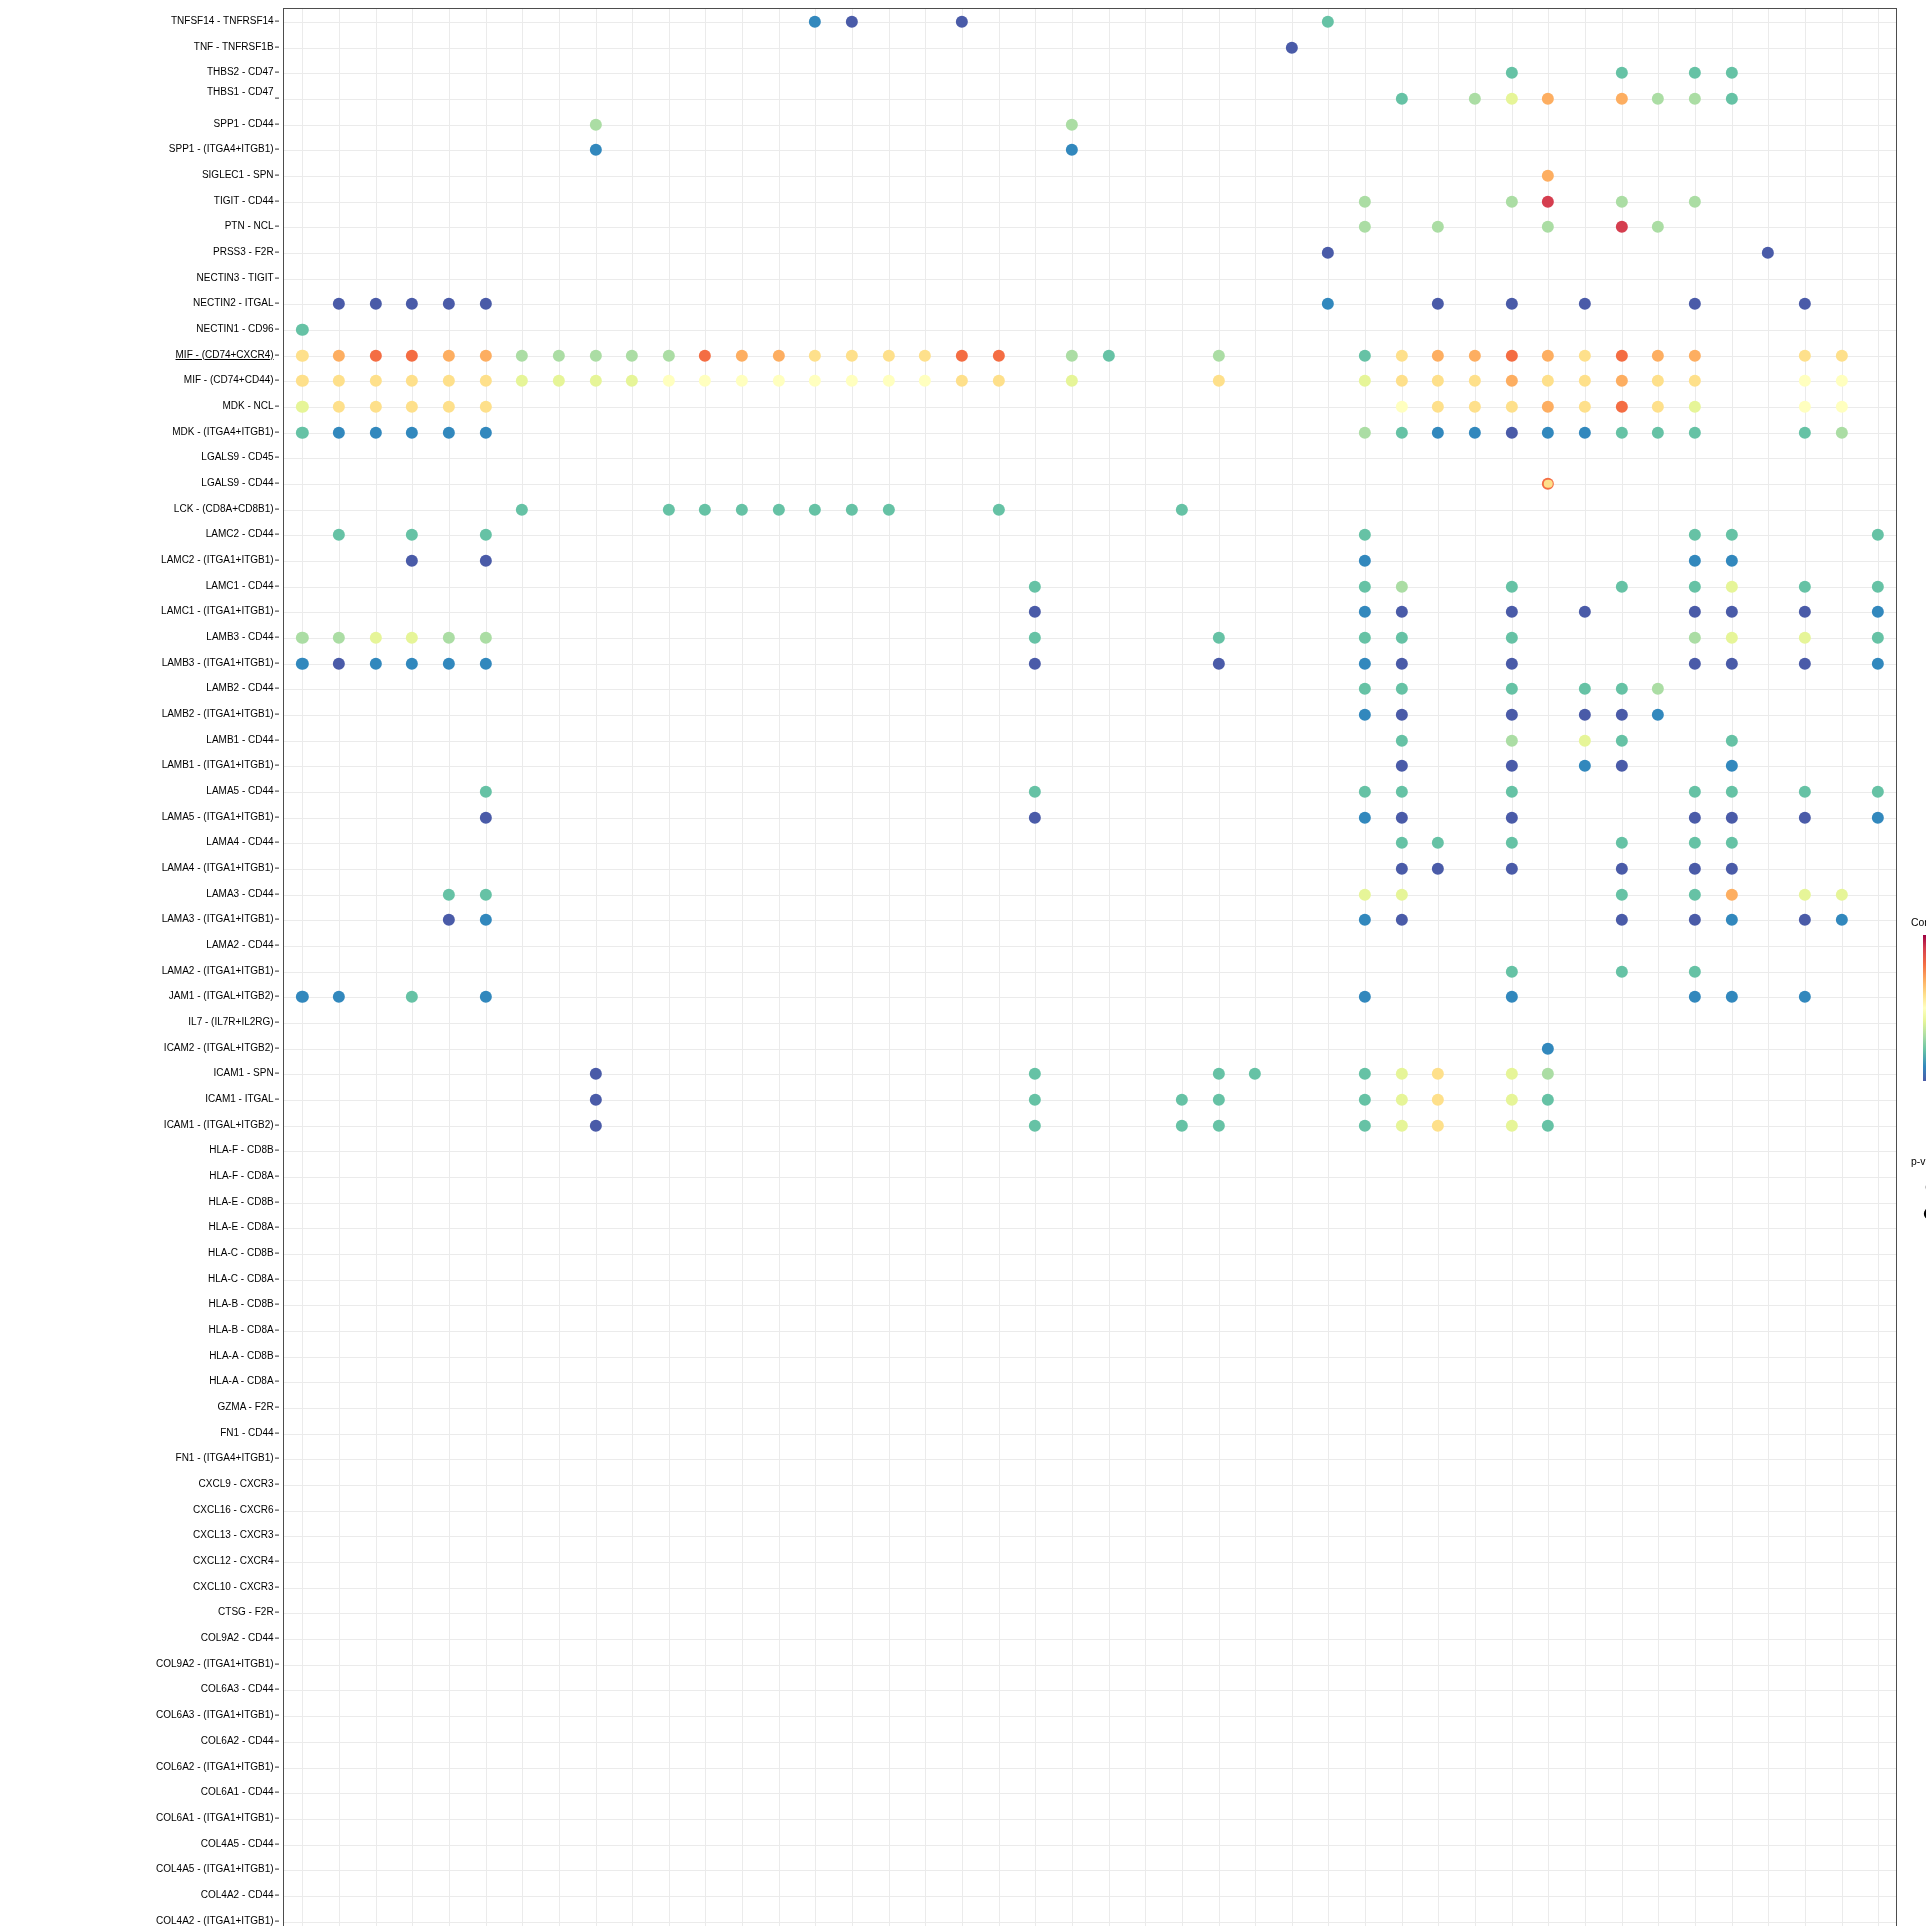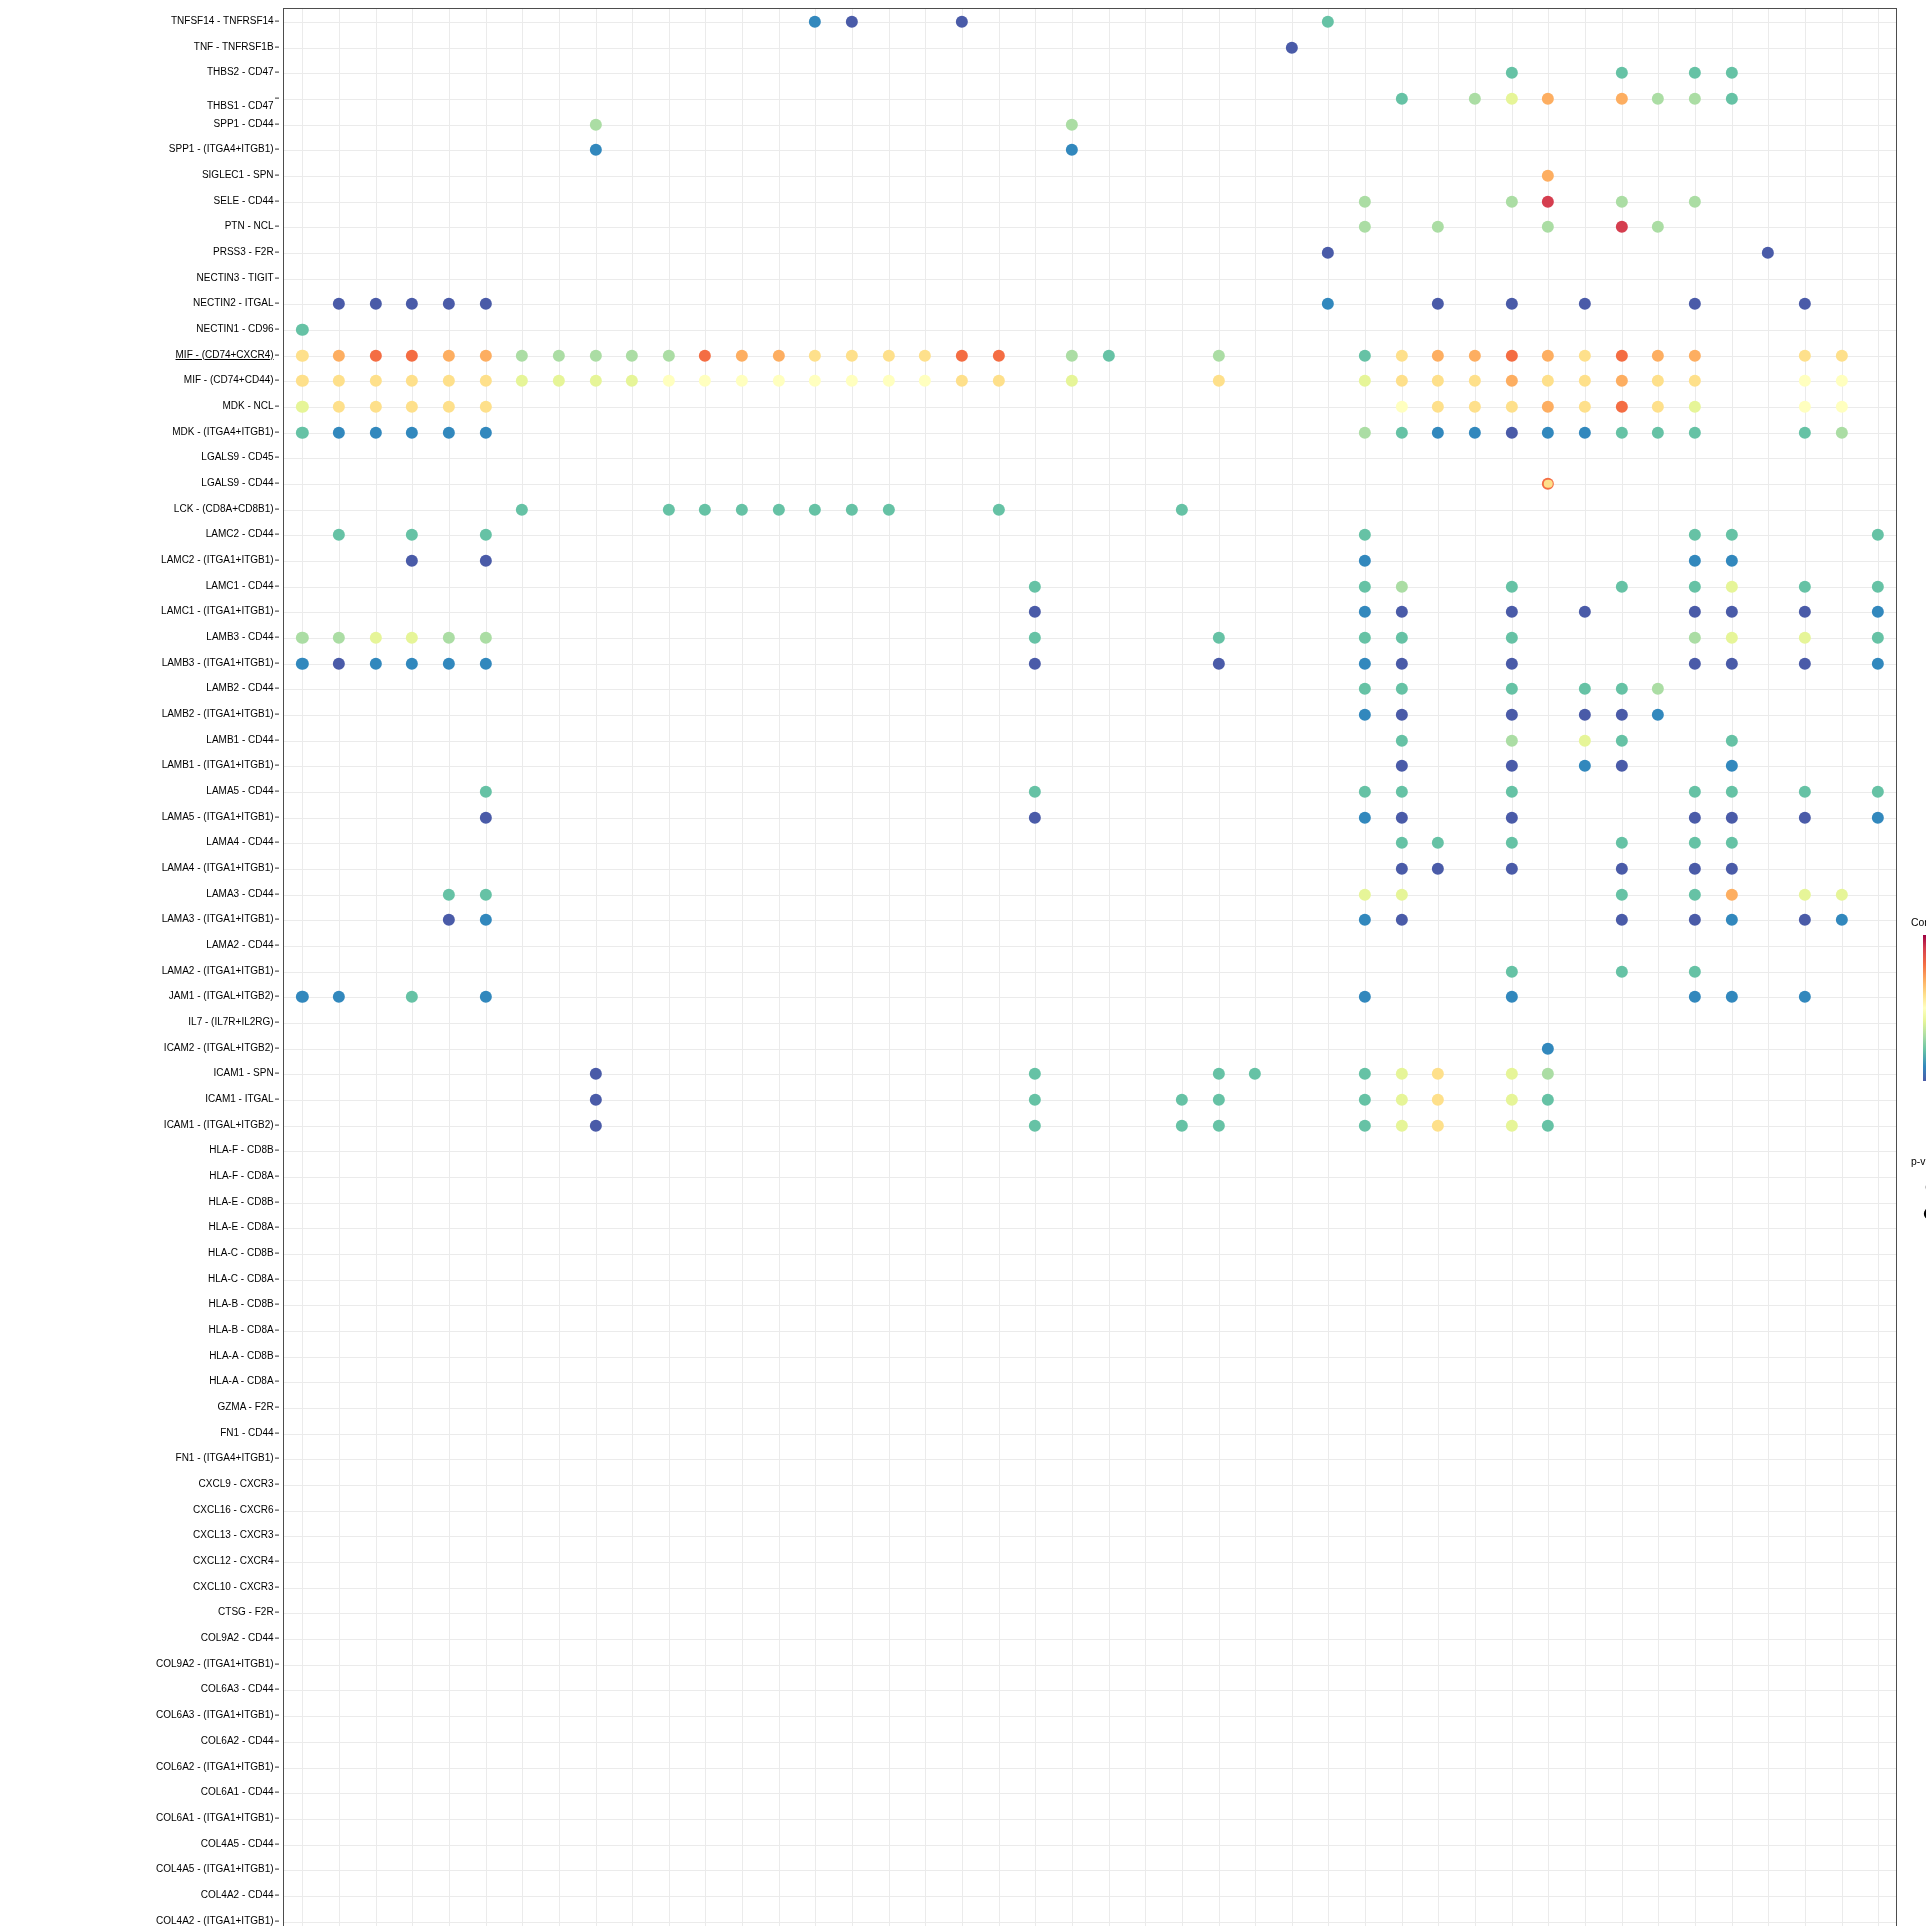--- a/index.html
+++ b/index.html
@@ -128,29 +128,29 @@
 
 <div id="root">
 
   <div id="y-axis">
       <div class="y-label" style="top: 13px;">TNFSF14 - TNFRSF14</div>
       <div class="y-tick" style="top: 13px;"></div>
       <div class="y-label" style="top: 39px;">TNF - TNFRSF1B</div>
       <div class="y-tick" style="top: 39px;"></div>
       <div class="y-label" style="top: 64px;">THBS2 - CD47</div>
       <div class="y-tick" style="top: 64px;"></div>
-      <div class="y-label" style="top: 98px;">THBS1 - CD47</div>
+      <div class="y-label" style="top: 84px;">THBS1 - CD47</div>
       <div class="y-tick" style="top: 90px;"></div>
       <div class="y-label" style="top: 116px;">SPP1 - CD44</div>
       <div class="y-tick" style="top: 116px;"></div>
       <div class="y-label" style="top: 141px;">SPP1 - (ITGA4+ITGB1)</div>
       <div class="y-tick" style="top: 141px;"></div>
       <div class="y-label" style="top: 167px;">SIGLEC1 - SPN</div>
       <div class="y-tick" style="top: 167px;"></div>
-      <div class="y-label" style="top: 193px;">SELE - CD44</div>
+      <div class="y-label" style="top: 193px;">TIGIT - CD44</div>
       <div class="y-tick" style="top: 193px;"></div>
       <div class="y-label" style="top: 218px;">PTN - NCL</div>
       <div class="y-tick" style="top: 218px;"></div>
       <div class="y-label" style="top: 244px;">PRSS3 - F2R</div>
       <div class="y-tick" style="top: 244px;"></div>
       <div class="y-label" style="top: 270px;">NECTIN3 - TIGIT</div>
       <div class="y-tick" style="top: 270px;"></div>
       <div class="y-label" style="top: 295px;">NECTIN2 - ITGAL</div>
       <div class="y-tick" style="top: 295px;"></div>
       <div class="y-label" style="top: 321px;">NECTIN1 - CD96</div>

